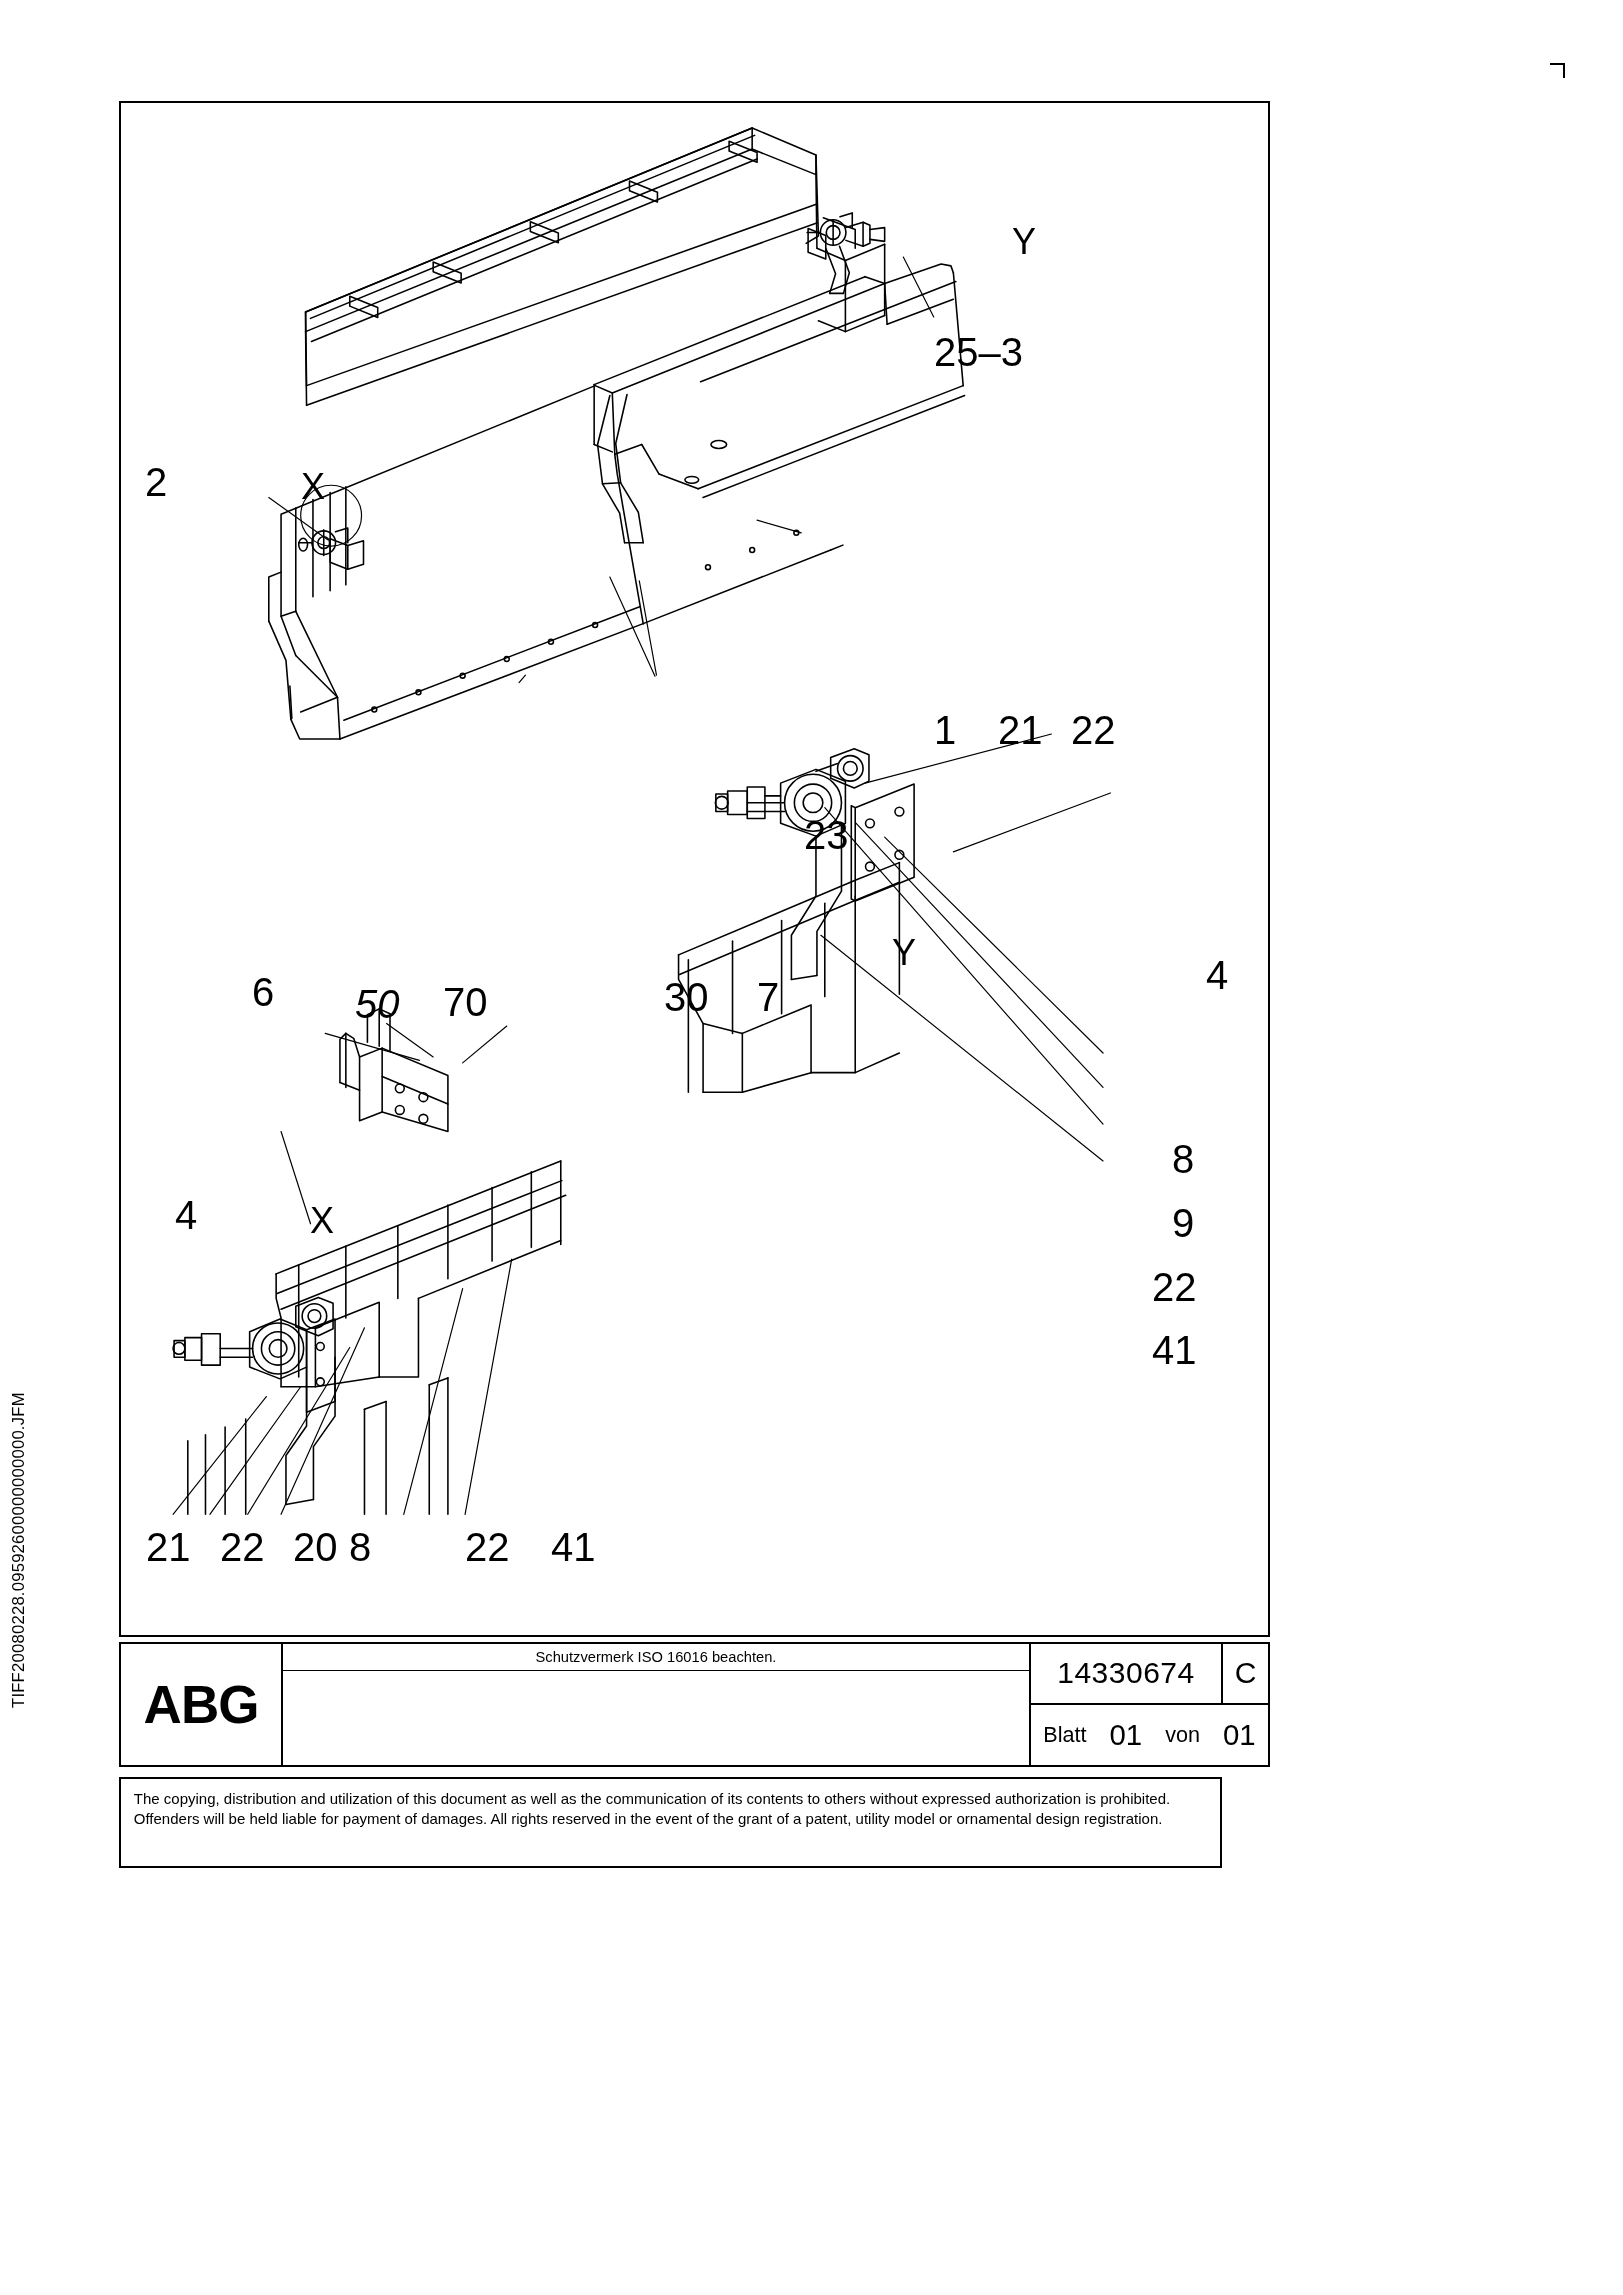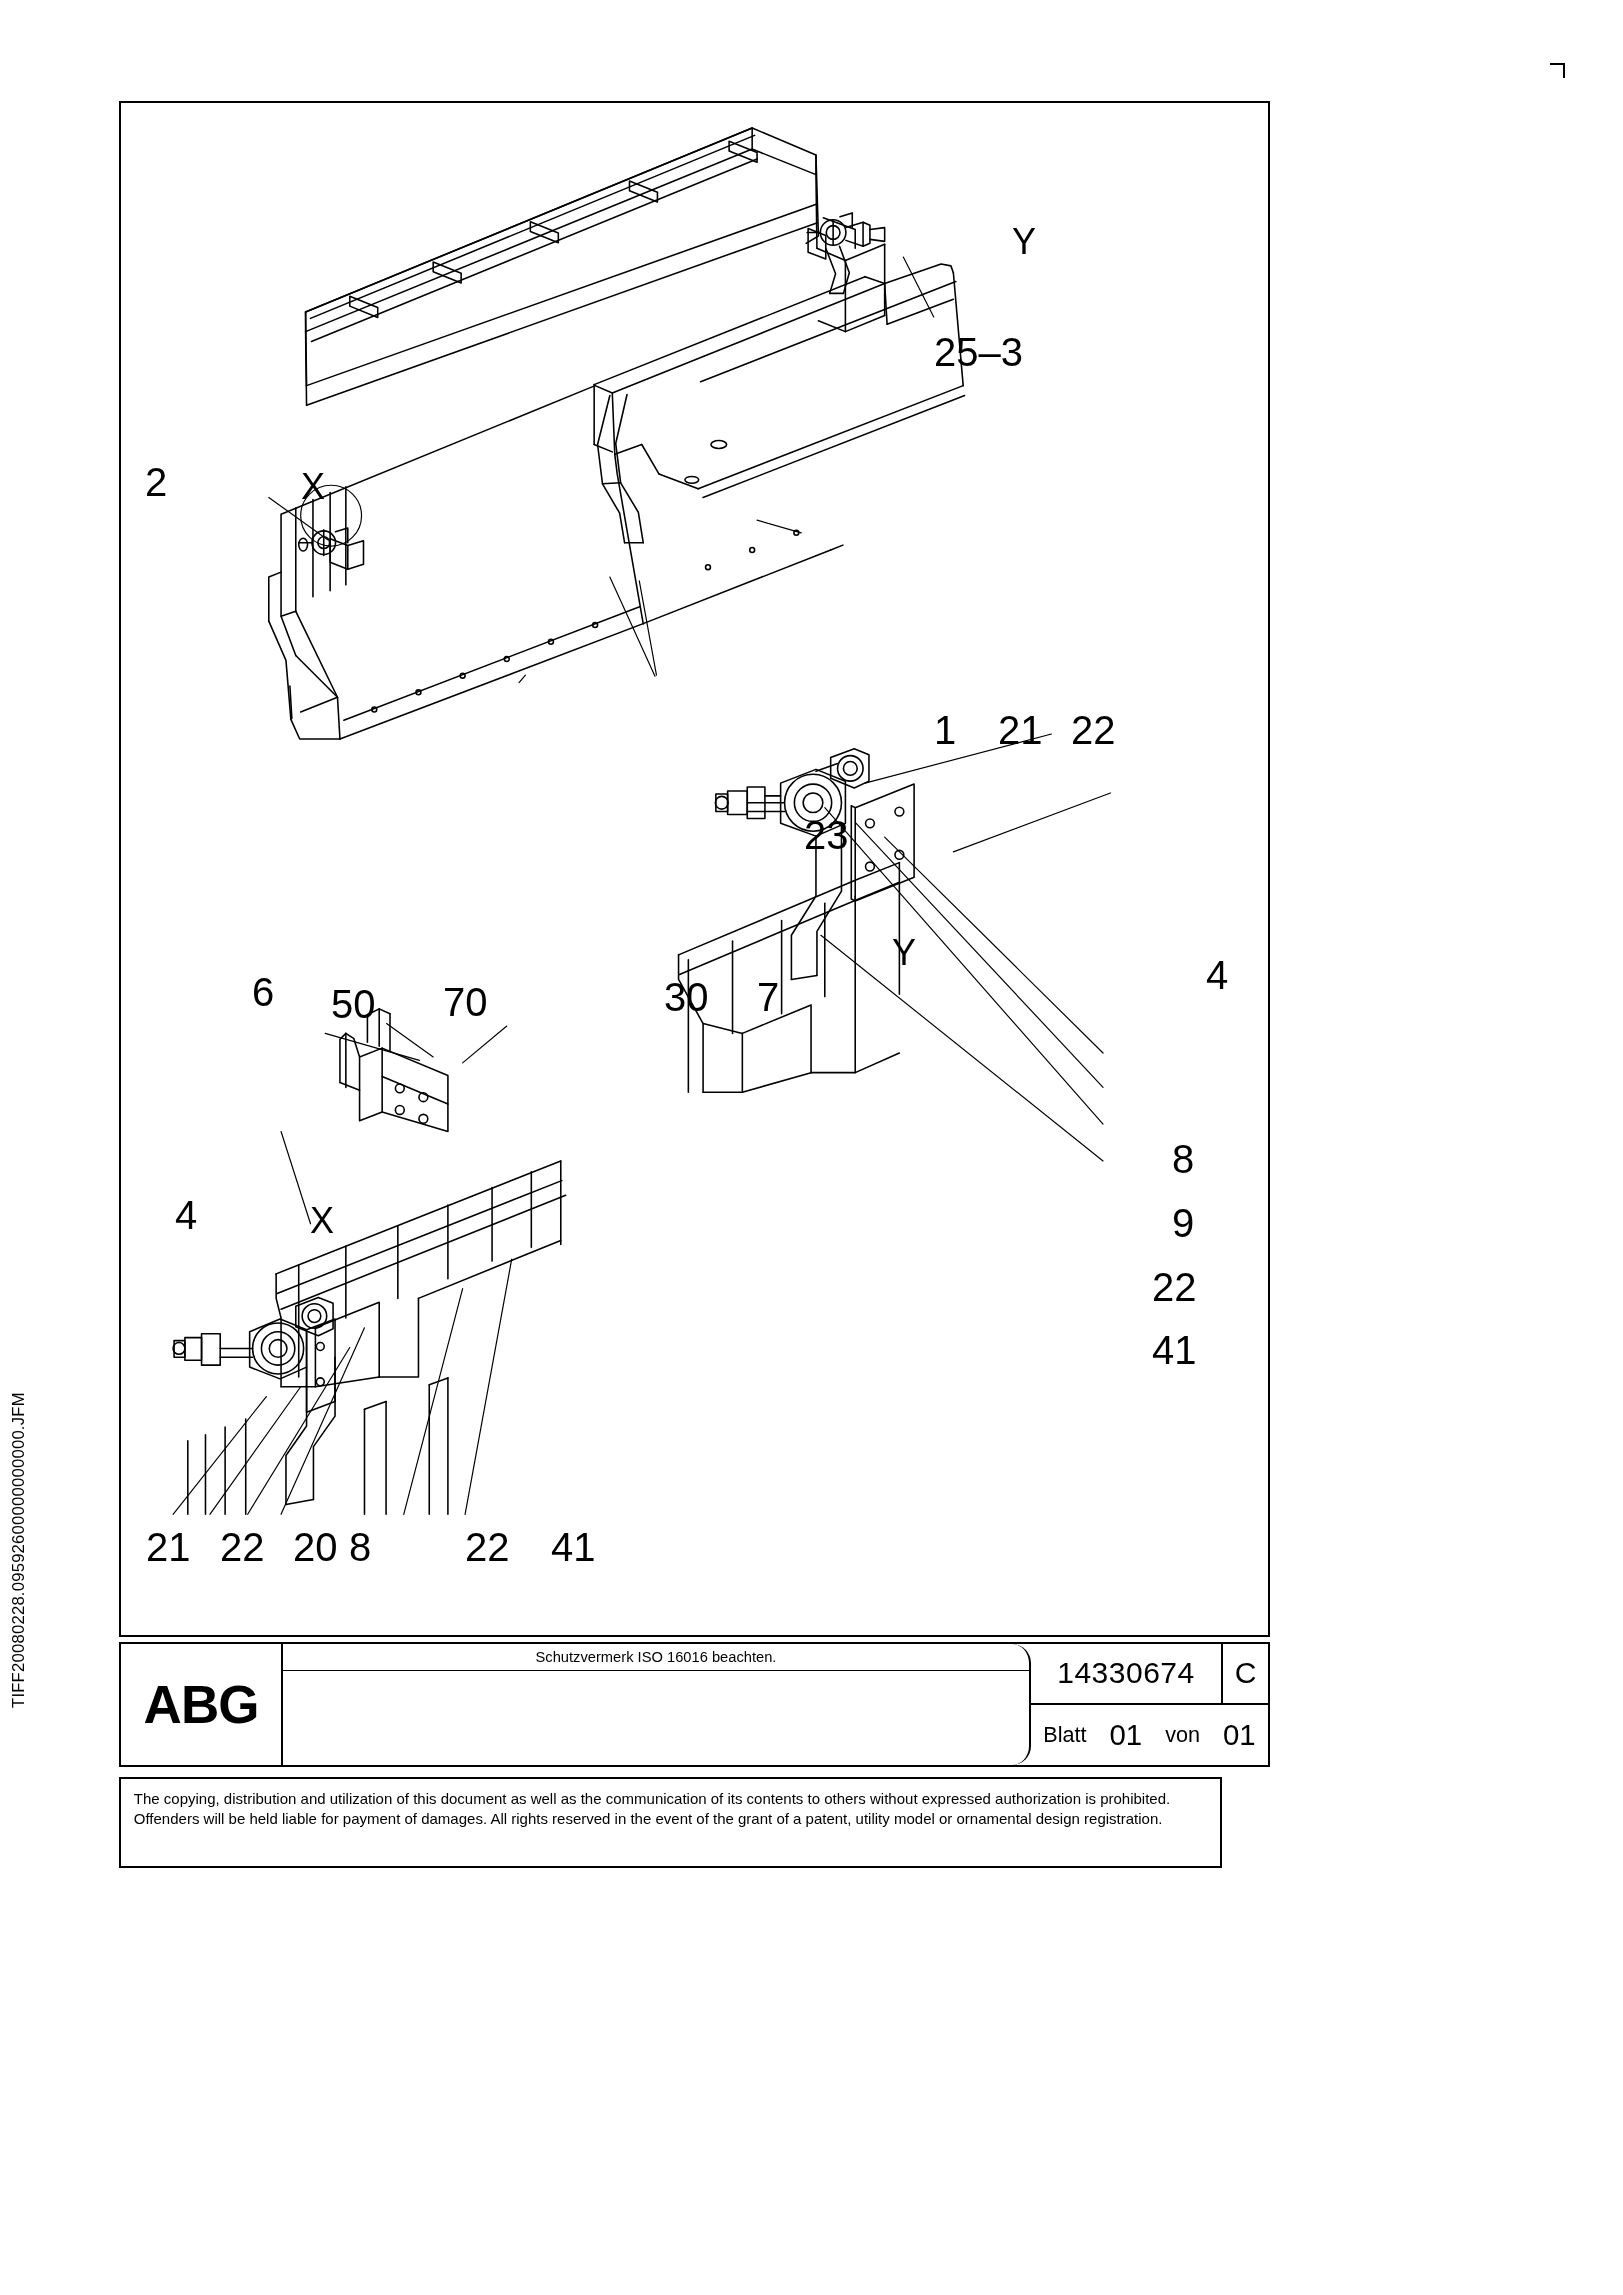--- a/index.html
+++ b/index.html
@@ -106,21 +106,20 @@
     font-size: 53px;
     letter-spacing: -1px;
     line-height: 1;
   }
   .tb-center {
     flex: 1;
     border-right: 2px solid #000;
     box-sizing: border-box;
     display: flex;
     flex-direction: column;
-    border-radius: 19px;
   }
   .tb-note {
     height: 26.5px;
     border-bottom: 1.5px solid #000;
     box-sizing: border-box;
     display: flex;
     align-items: center;
     justify-content: center;
     font-size: 14.7px;
   }
@@ -463,21 +462,21 @@
 
   <div class="lbl big" style="left:815px; top:187px;margin-top:44px;">25–3</div>
   <div class="lbl big" style="left:26px; top:361px;">2</div>
   <div class="lbl" style="left:182px; top:368px;">X</div>
   <div class="lbl big" style="left:815px; top:609px;">1</div>
   <div class="lbl big" style="left:879px; top:609px;">21</div>
   <div class="lbl big" style="left:952px; top:609px;">22</div>
   <div class="lbl big" style="left:685px; top:714px;">23</div>
 
   <div class="lbl big" style="left:133px; top:871px;">6</div>
-  <div class="lbl big" style="left:212px; top:883px;">50</div>
+  <div class="lbl big" style="left:236px; top:883px;font-style:italic;">50</div>
   <div class="lbl big" style="left:324px; top:881px;">70</div>
   <div class="lbl big" style="left:545px; top:876px;">30</div>
   <div class="lbl big" style="left:638px; top:876px;">7</div>
 
   <div class="lbl" style="left:773px; top:834px;">Y</div>
   <div class="lbl big" style="left:1087px; top:854px;">4</div>
   <div class="lbl big" style="left:1053px; top:1038px;">8</div>
   <div class="lbl big" style="left:1053px; top:1102px;">9</div>
   <div class="lbl big" style="left:1033px; top:1166px;">22</div>
   <div class="lbl big" style="left:1033px; top:1229px;">41</div>

